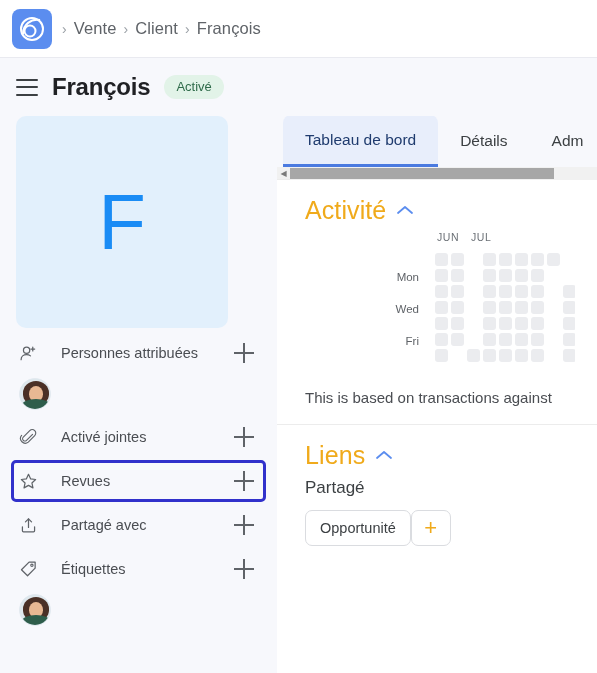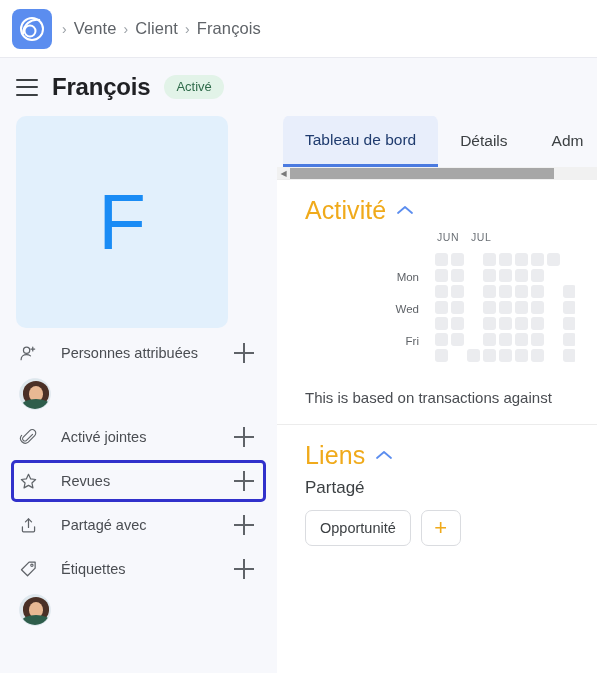--- a/index.html
+++ b/index.html
@@ -303,21 +303,21 @@
     padding: 10px 0 18px 28px;
     white-space: nowrap;
   }
   .divider { height: 1px; background: #ececec; margin: 0; }
 
   .subsection-title {
     font-size: 17px;
     color: #3c4043;
     padding: 4px 0 12px 28px;
   }
-  .chip-row { display: flex; gap: 10px; padding-left: 28px; }
+  .chip-row { display: flex; padding-left: 28px; }
   .chip {
     border: 1px solid #dadce0;
     border-radius: 7px;
     padding: 9px 14px;
     font-size: 14.5px;
     color: #3c4043;
     background: #fff;
     cursor: pointer;
     white-space: nowrap;
   }

